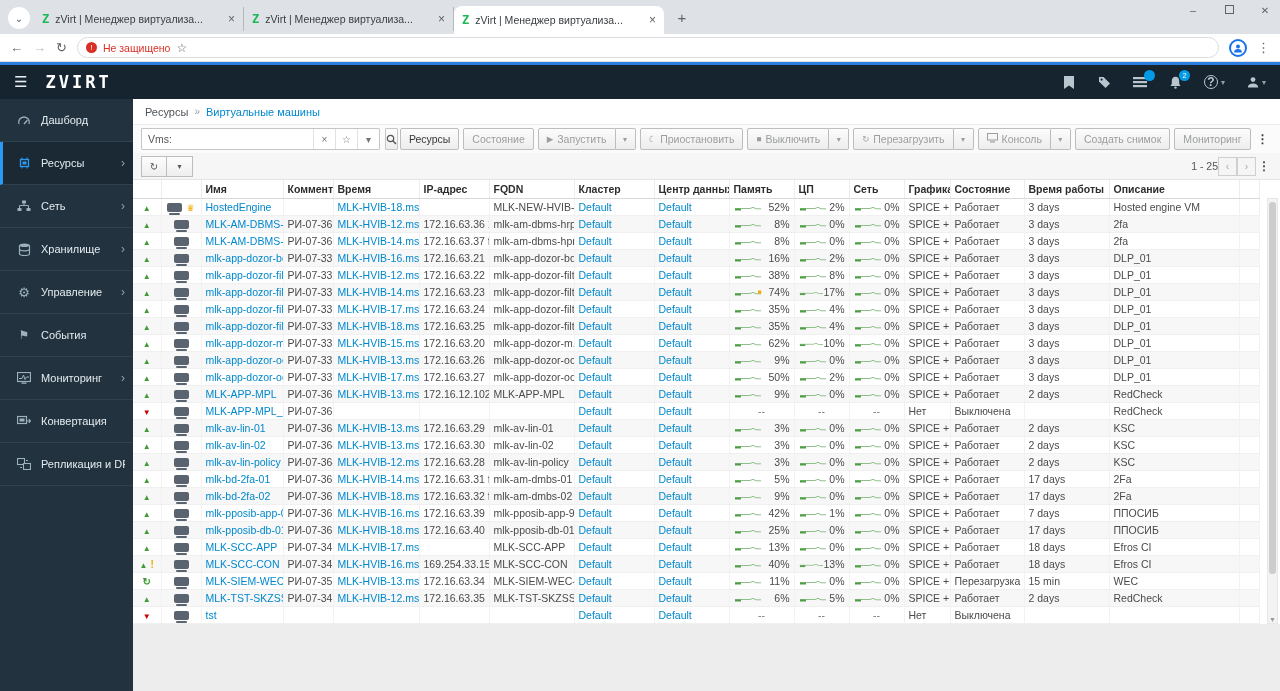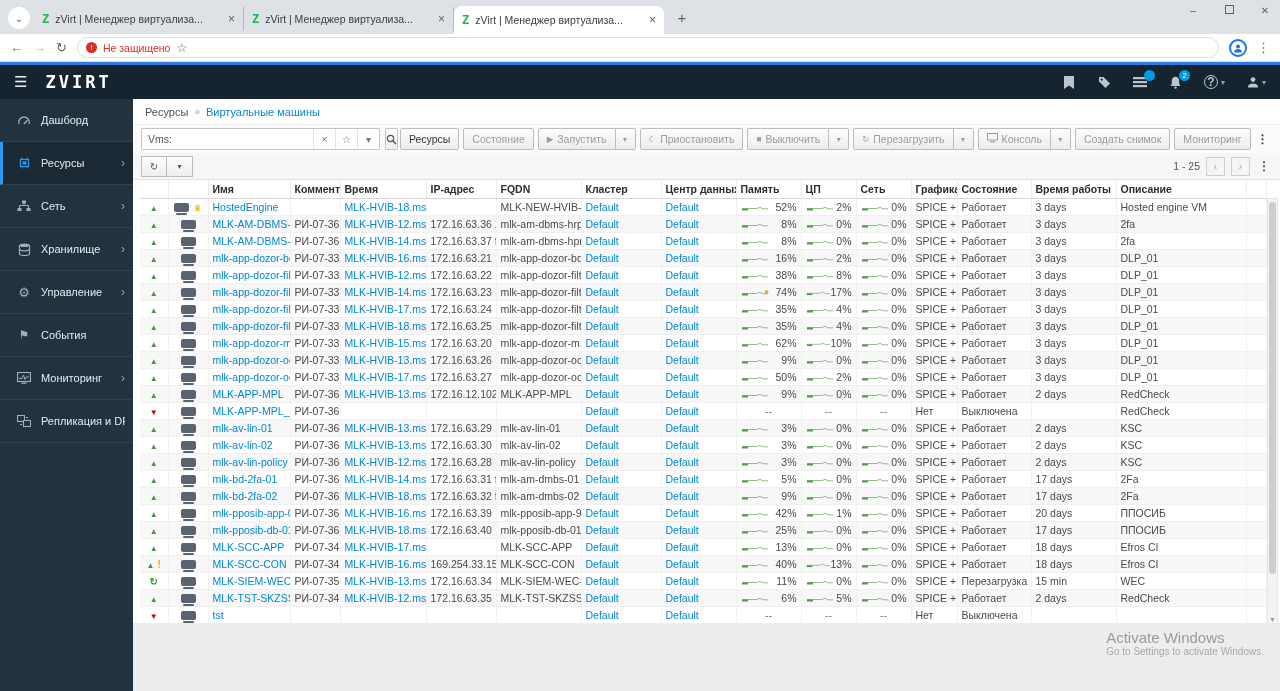--- a/index.html
+++ b/index.html
@@ -79,28 +79,28 @@
   .btngrp { display:flex; }
   .btngrp .btn:first-child { border-radius:2px 0 0 2px; }
   .btngrp .caret { width:20px; padding:0; justify-content:center; border-left:none; border-radius:0 2px 2px 0; font-size:8px; }
   .tb-kebab { color:#363636; font-weight:bold; font-size:12px; padding:0 4px; cursor:pointer; letter-spacing:0; }
 
   .gridbar { height:27px; background:#f6f6f6; display:flex; align-items:center; padding:0 8px; border-bottom:1px solid #e4e4e4; }
   .refreshgrp { display:flex; }
   .sq-btn { width:26px; height:21px; border:1px solid #bdbdbd; background:linear-gradient(#fdfdfd,#eee);
             display:flex; align-items:center; justify-content:center; font-size:10px; color:#555; cursor:pointer; }
   .sq-btn.caret { font-size:8px; border-left:none; }
-  .pager { margin-left:auto; display:flex; align-items:center; gap:6px; font-size:10.5px; color:#555;text-align:center; }
+  .pager { margin-left:auto; display:flex; align-items:center; font-size:10.5px; color:#555;text-align:center; }
   .pg-btn { width:19px; height:19px; border:1px solid #cfcfcf; background:#f5f5f5; color:#a7a7a7;
             display:flex; align-items:center; justify-content:center; font-size:10px; cursor:pointer; }
   .pg-kebab { color:#444; font-weight:bold; font-size:12px; cursor:pointer; padding:0 2px; }
 
   
   .tablewrap { background:#fff; }
-  table.vmgrid { border-collapse:collapse; table-layout:fixed; width:1126px; margin-left:7px; font-size:10.5px; background:#fff; }
+  table.vmgrid { border-collapse:collapse; table-layout:fixed; width:1126px; font-size:10.5px; background:#fff; }
   .vmgrid th { font-weight:bold; color:#2d2d2d; text-align:left; padding:2px 4px; height:18px;
                border-bottom:1px solid #d8d8d8; border-right:1px solid #ededed; background:#fff;
                white-space:nowrap; overflow:hidden; cursor:pointer; }
   .vmgrid td { height:17px; padding:0 4px; border-bottom:1px solid #f0f0f0; border-right:1px solid #f2f2f2;
                white-space:nowrap; overflow:hidden; color:#4a4a4a; }
   .vmgrid tr:nth-child(even) td { background:#f7f7f7; }
   .vmgrid a { color:#0088ce; text-decoration:none; cursor:pointer; }
   .arr { font-size:8px; }
   .arr.up { color:#3f9c35; }
   .arr.down { color:#cc0000; }
@@ -279,20 +279,30 @@
       <div class="side-item">
         <span class="side-icon">
           <svg width="14" height="12" viewBox="0 0 14 12">
             <rect x="0.5" y="0.5" width="13" height="9" fill="none" stroke="#9db1bd" stroke-width="1.2"></rect>
             <polyline points="2,6.5 5,6.5 6.5,3 8,7.5 9.5,5 12,5" fill="none" stroke="#9db1bd"></polyline>
             <rect x="4.5" y="10.5" width="5" height="1.3" fill="#9db1bd"></rect>
           </svg>
         </span>
         <span class="side-label">Мониторинг</span>
         <span class="side-chev">›</span>
+      </div>
+      <div class="side-item">
+        <span class="side-icon">
+          <svg width="14" height="12" viewBox="0 0 14 12">
+            <rect x="0.5" y="1.5" width="9" height="7" fill="none" stroke="#9db1bd" stroke-width="1.2"></rect>
+            <path d="M10 6h3.5M11.8 4.2 13.5 6l-1.7 1.8" fill="none" stroke="#9db1bd" stroke-width="1.1"></path>
+            <rect x="2.5" y="3.5" width="5" height="3" fill="#9db1bd"></rect>
+          </svg>
+        </span>
+        <span class="side-label">Конвертация</span>
       </div>
       <div class="side-item">
         <span class="side-icon">
           <svg width="14" height="12" viewBox="0 0 14 12">
             <rect x="0.5" y="0.5" width="7" height="6" fill="none" stroke="#9db1bd" stroke-width="1.1"></rect>
             <rect x="6.5" y="5.5" width="7" height="6" fill="#22333f" stroke="#9db1bd" stroke-width="1.1"></rect>
             <path d="M3 9.5h2M11 2.5H9" fill="none" stroke="#9db1bd"></path>
           </svg>
         </span>
         <span class="side-label">Репликация и DR</span>
@@ -1217,21 +1227,21 @@
                 <span class="perfwrap">
                   <svg class="sp" width="28" height="11" viewBox="0 0 28 11">
                     <polyline points="1,7.5 12,7.5 16,7.5 19,6.3 22,7.8 27,7.8" fill="none" stroke="#8fbf8a" stroke-width="1"></polyline>
                     <path d="M1,7.5 L7,7.5 L7,9.5 L1,9.5 Z" fill="#4f9e46"></path>
                   </svg>
                   <span class="pv">0%</span>
                 </span>
               </td>
               <td>SPICE + V...</td>
               <td>Работает</td>
-              <td>20 days</td>
+              <td>7 days</td>
               <td>ППОСИБ</td>
               <td></td>
             </tr>
             <tr>
               <td style="text-align:center;"><span class="arr up">▲</span></td>
               <td style="text-align:center;"><span class="vmicon"></span></td>
               <td><a>mlk-pposib-db-01</a></td>
               <td>РИ-07-3614</td>
               <td><a>MLK-HVIB-18.msk.ae</a></td>
               <td>172.16.63.40</td>
@@ -1470,20 +1480,14 @@
             </tr>
           </tbody>
       </table>
     </div>
 
     <div class="vscroll">
       <div class="vthumb"></div>
       <div class="sb-down">▼</div>
     </div>
 
-    <div class="footer">
-      <div class="watermark">
-        <div class="w1">Activate Windows</div>
-        <div class="w2">Go to Settings to activate Windows.</div>
-      </div>
-    </div>
   </div>
 </div>
 
 </body></html>

